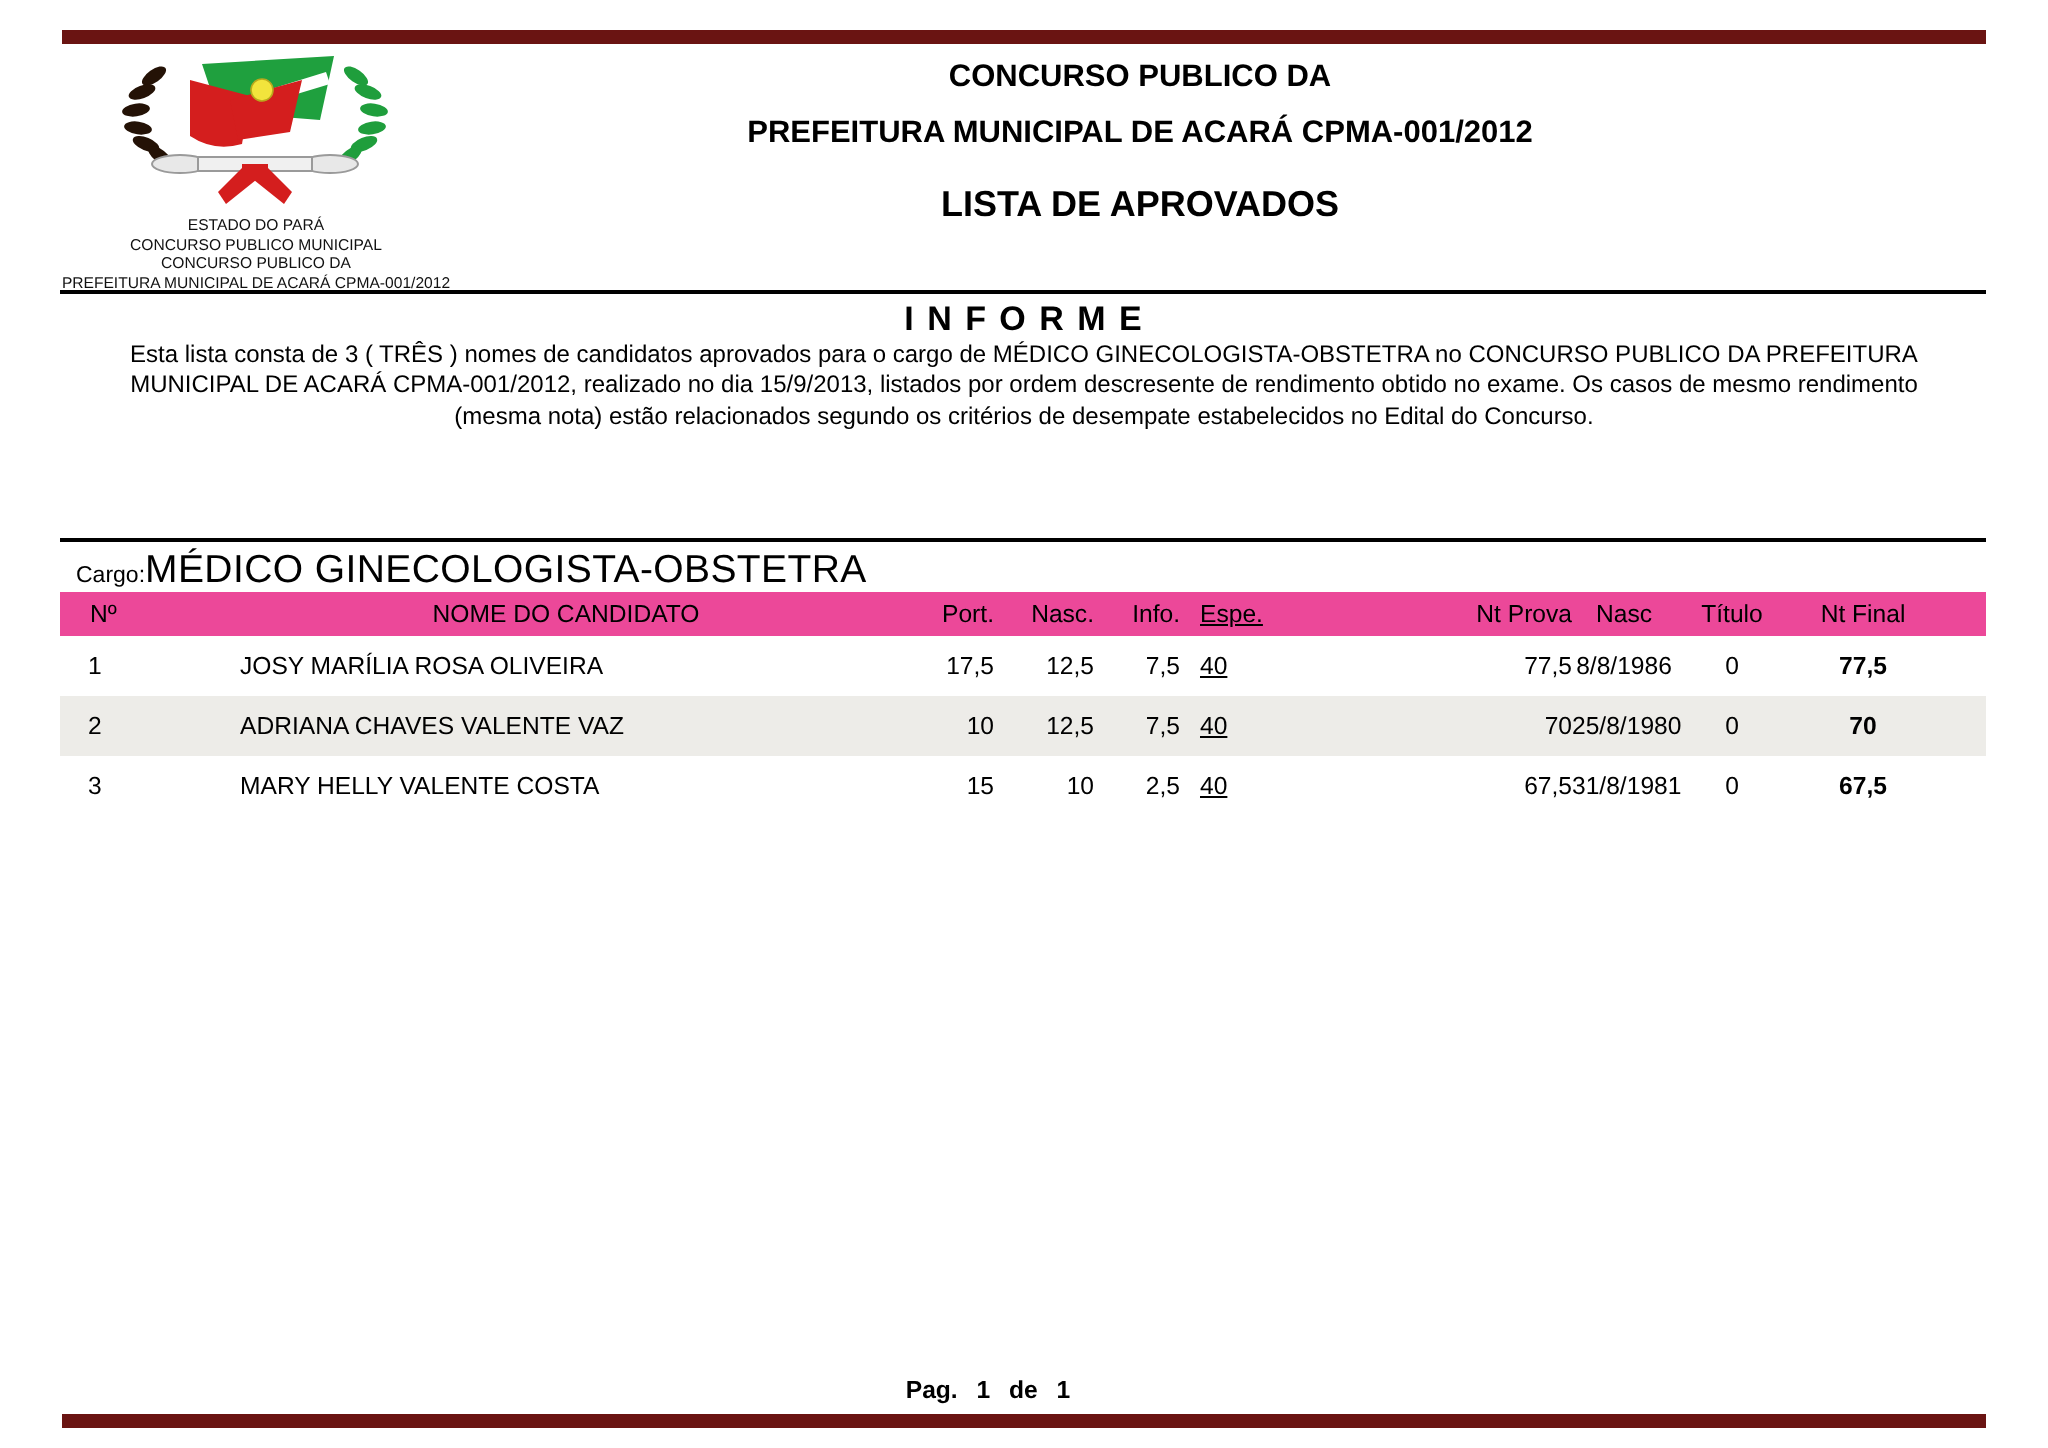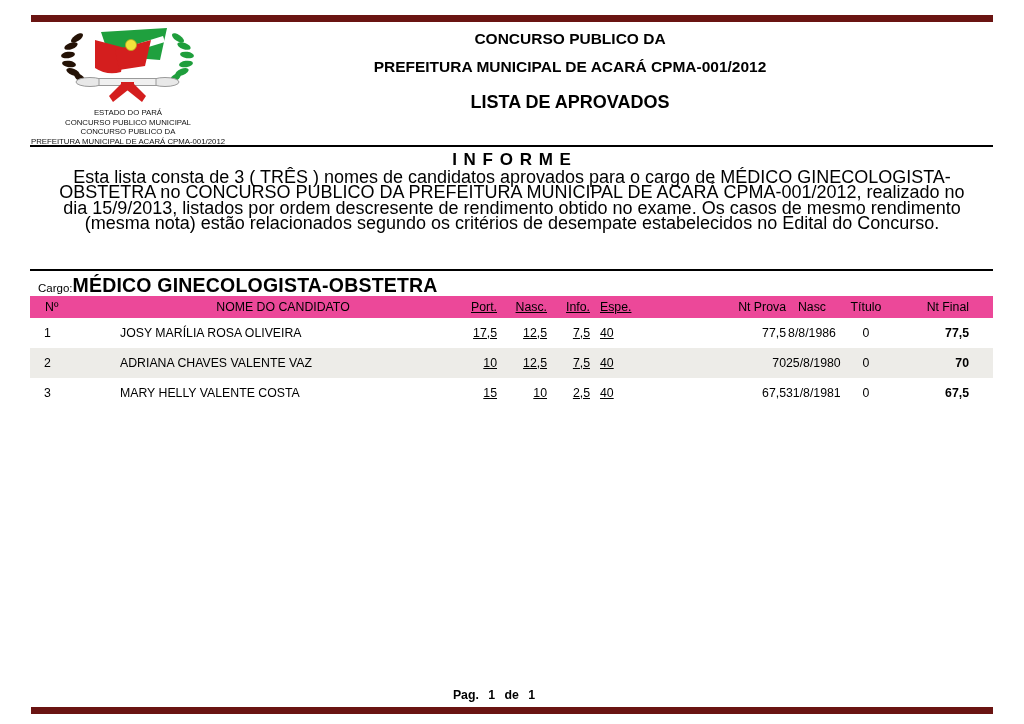--- a/index.html
+++ b/index.html
@@ -20,44 +20,44 @@
                    font-size:7.8px; line-height:9.7px; color:#111; }
 
   .hdr { position:absolute; left:210px; width:720px; text-align:center; font-weight:bold; }
   .hdr.l1 { top:30px;  font-size:15.5px; }
   .hdr.l2 { top:58px;  font-size:15.5px; }
   .hdr.l3 { top:92px;  font-size:18px; }
 
   .informe-title { position:absolute; top:150px; left:0; width:1024px; text-align:center;
                    font-weight:bold; font-size:17px; letter-spacing:1px; }
   .informe-body  { position:absolute; top:170px; left:57px; width:910px; text-align:center;
-                   font-size:18px; line-height:15.3px; }
+                   font-size:12px; line-height:15.3px; }
   .informe-vagas { position:absolute; top:224px; left:0; width:1024px; text-align:center;
                    font-weight:bold; font-size:12.4px; }
 
   .cargo-row { position:absolute; top:274px; left:38px; display:flex; align-items:baseline; }
   .cargo-label { font-size:11.5px; }
-  .cargo-value { font-size:19.5px; font-weight:bold; letter-spacing:0.2px; }
+  .cargo-value { font-size:19.5px; font-weight:normal; letter-spacing:0.2px; }
 
   table.results { position:absolute; top:296px; left:30px; width:963px; border-collapse:collapse;
                   table-layout:fixed; font-size:12.3px; }
   table.results th { font-weight:normal; height:22px; }
   table.results thead tr { background:#d6d2ca; }
   table.results td { height:30px; }
   table.results th, table.results td { white-space:nowrap; overflow:visible; vertical-align:middle; }
 
   .c-num   { text-align:left; padding-left:15px; }
   td.c-num { padding-left:14px; }
   .c-name-h { text-align:center; padding-left:50px; }
   td.c-name { text-align:left; padding-left:48px; }
-  .c-port, .c-mate, .c-info { text-align:right;text-decoration:underline; }
+  .c-port, .c-mate, .c-info { text-align:right; }
   .c-espe  { text-align:left; padding-left:10px;text-decoration:underline; }
   .c-ntprova { text-align:right; }
   .c-nasc, .c-titulo { text-align:center; }
-  .c-ntfinal { text-align:right; padding-right:24px; }
+  .c-ntfinal { text-align:center; padding-right:24px; }
   td.c-ntfinal { font-weight:bold; }
   tr.alt { background:#edece8; }
 
   .footer { position:absolute; top:688px; left:0; width:988px; text-align:center;
             font-weight:bold; font-size:12.3px; word-spacing:6px; }
 </style>
 </head>
 <body>
 
 <div class="page">

